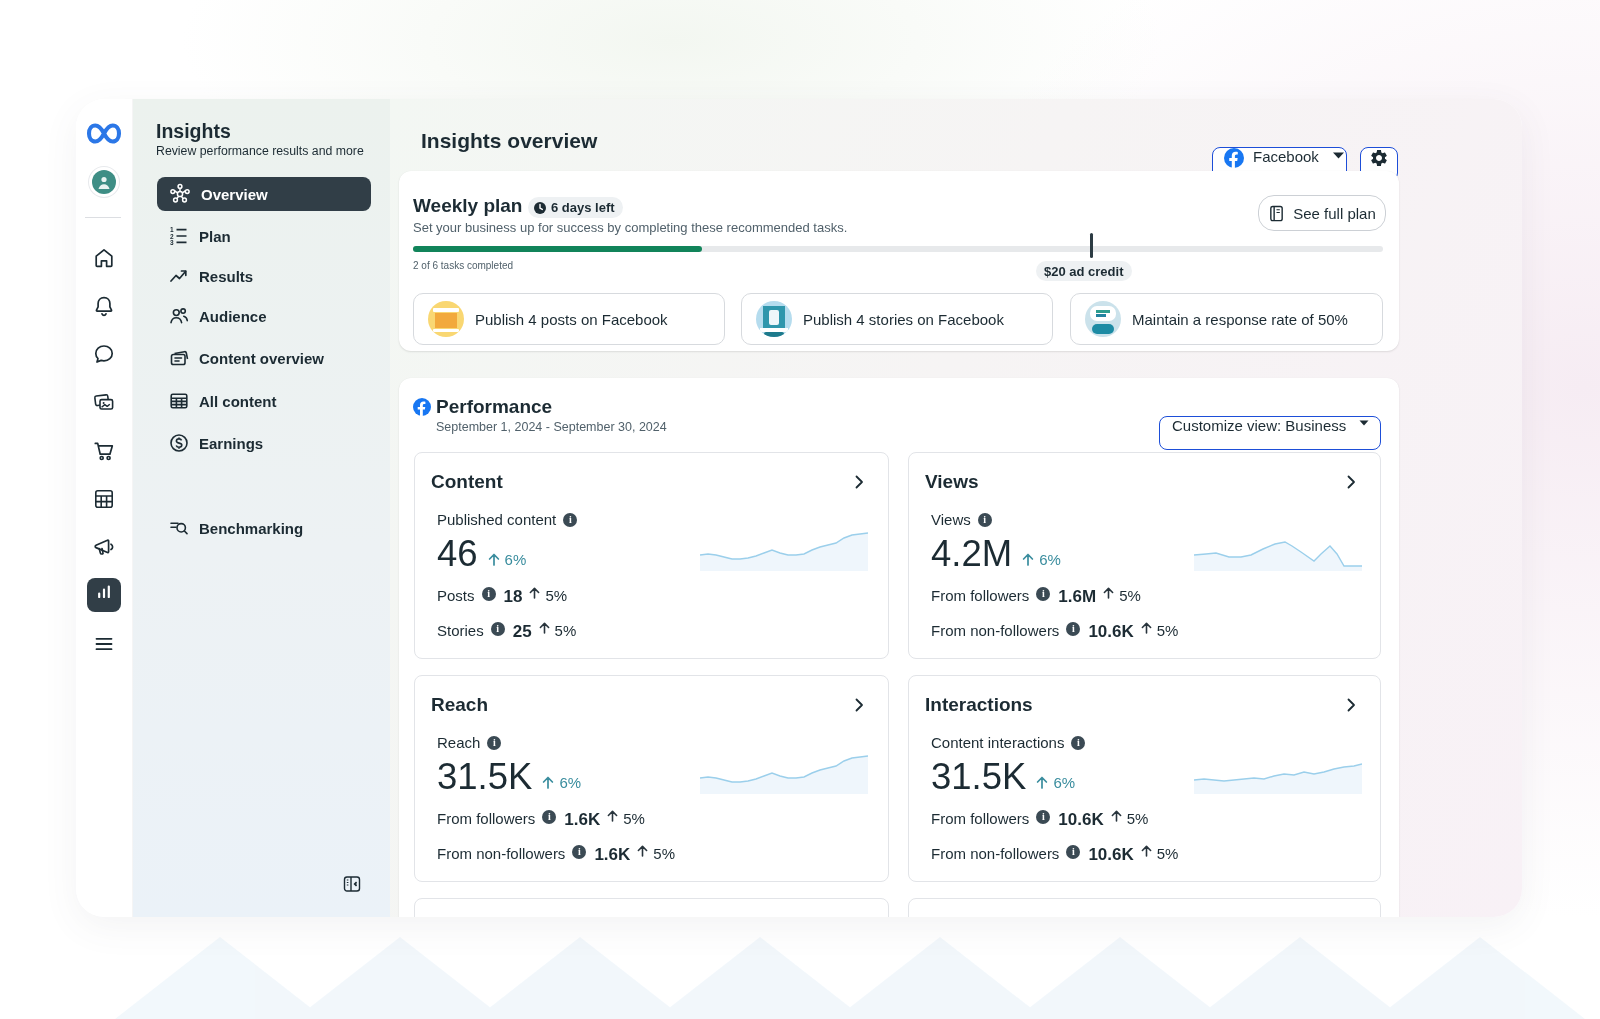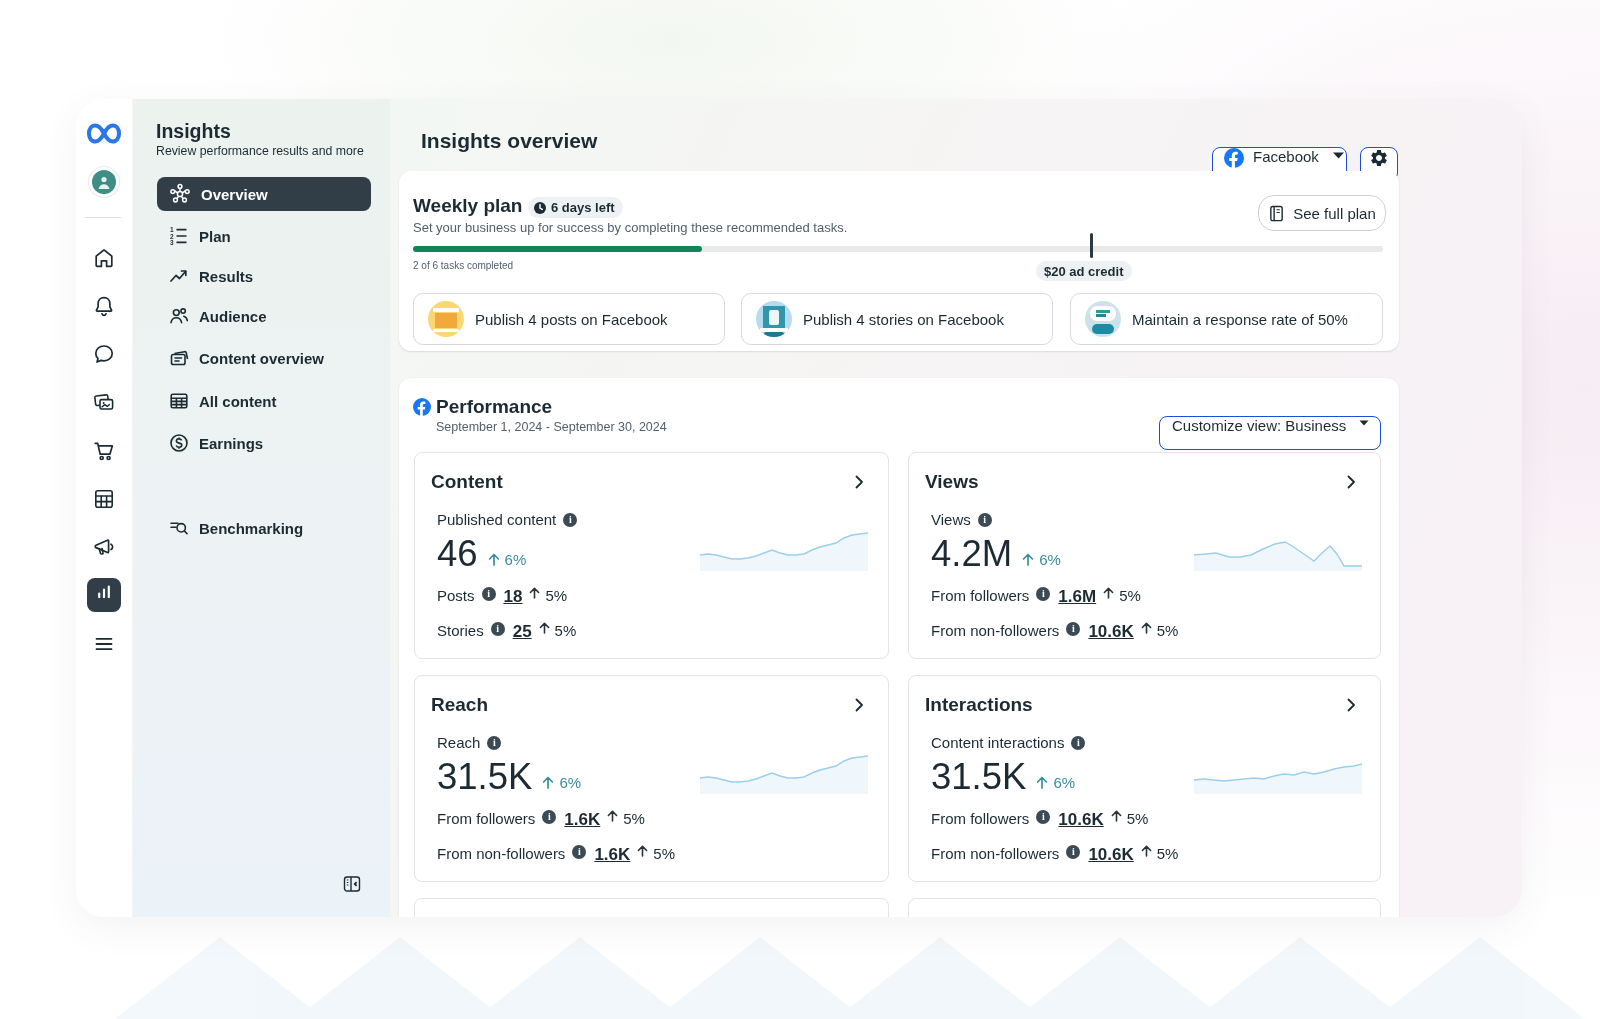--- a/index.html
+++ b/index.html
@@ -78,21 +78,21 @@
 .mcard { position:absolute; border:1px solid #e2e4e8; border-radius:8px; background:#fff; }
 .mtitle { position:absolute; left:16px; top:18px; font-size:19px; font-weight:bold; }
 .chev { position:absolute; right:22px; top:22px; }
 .mlabel { position:absolute; left:22px; top:58px; font-size:15px; display:flex; align-items:center; }
 .bigrow { position:absolute; left:22px; top:80px; display:flex; align-items:baseline; }
 .bignum { font-size:36.5px; color:#1c2b33; }
 .bigpct { font-size:15px; color:#3a8d9e; margin-left:10px; display:inline-flex; align-items:center; }
 .arsvg { margin-right:5px; }
 .upsvg { margin:0 5px 0 1px; }
 .subrow { position:absolute; left:22px; font-size:15px; display:flex; align-items:flex-start; }
-.subrow b { font-size:17px; margin:0 6px 0 0;text-decoration:underline; }
+.subrow b { font-size:17px; margin:0 6px 0 0; }
 .info { display:inline-block; width:14px; height:14px; border-radius:50%; background:#3b4a54; color:#fff;
   font-size:10px; font-weight:bold; text-align:center; line-height:14px; margin:0 8px 0 7px; font-family:"Liberation Serif",serif; }
 .spark { position:absolute; left:285px; top:78px; width:168px; height:46px; }
 </style>
 </head>
 <body>
 
 <svg class="tris" viewBox="0 0 1600 85" preserveAspectRatio="none">
   <g fill="#eaf3fa" opacity="0.6">
     <polygon points="115,85 220,3 325,85"></polygon>

